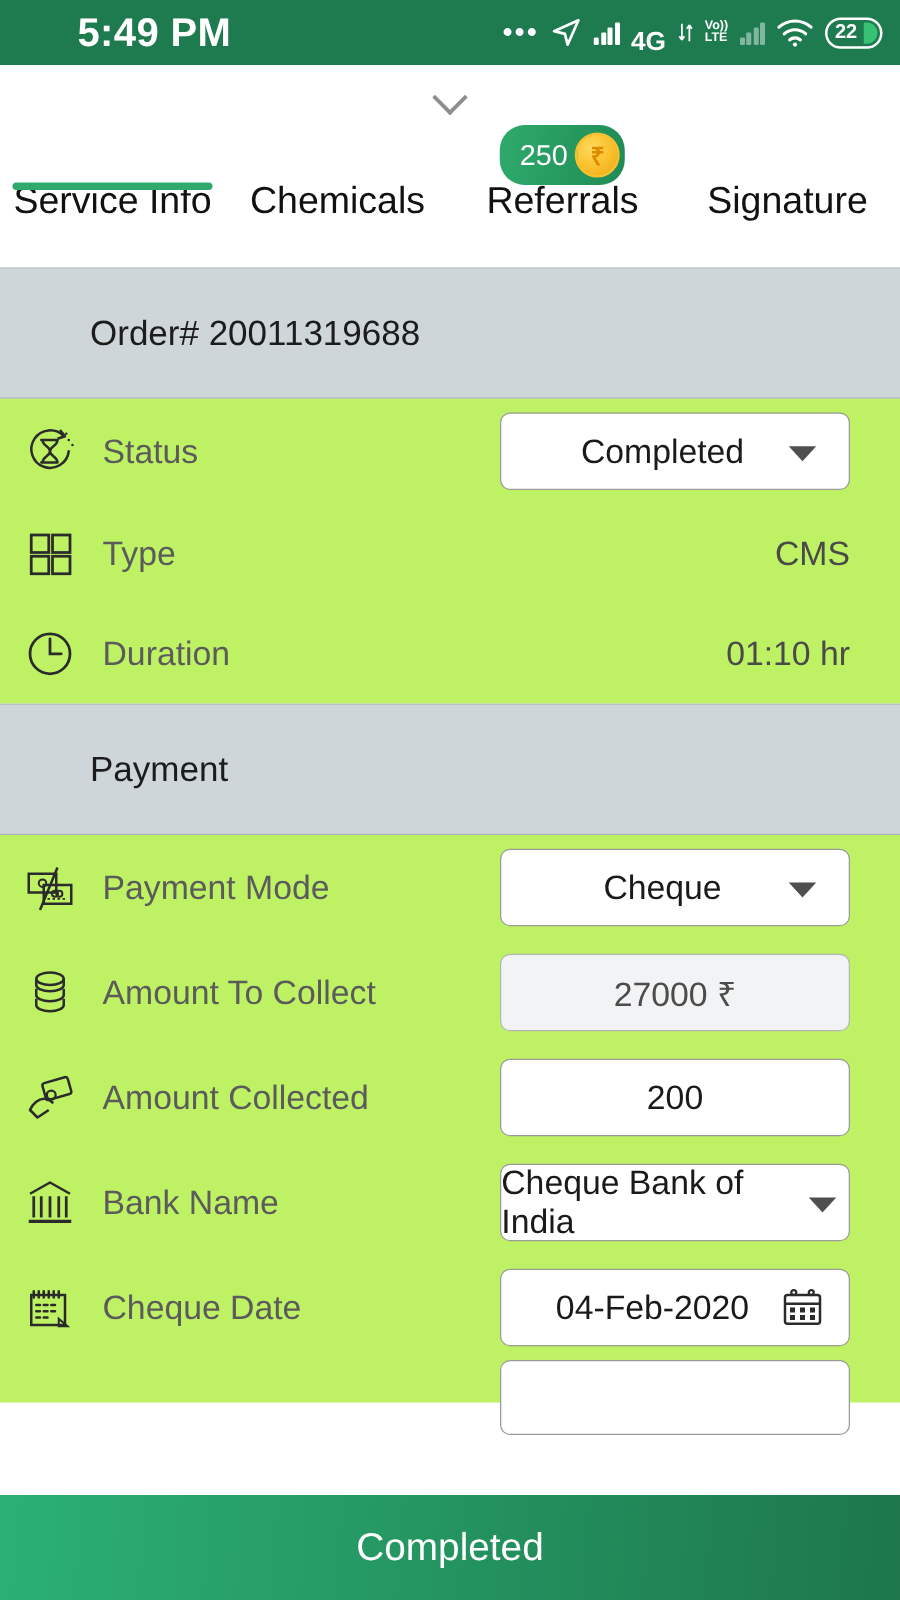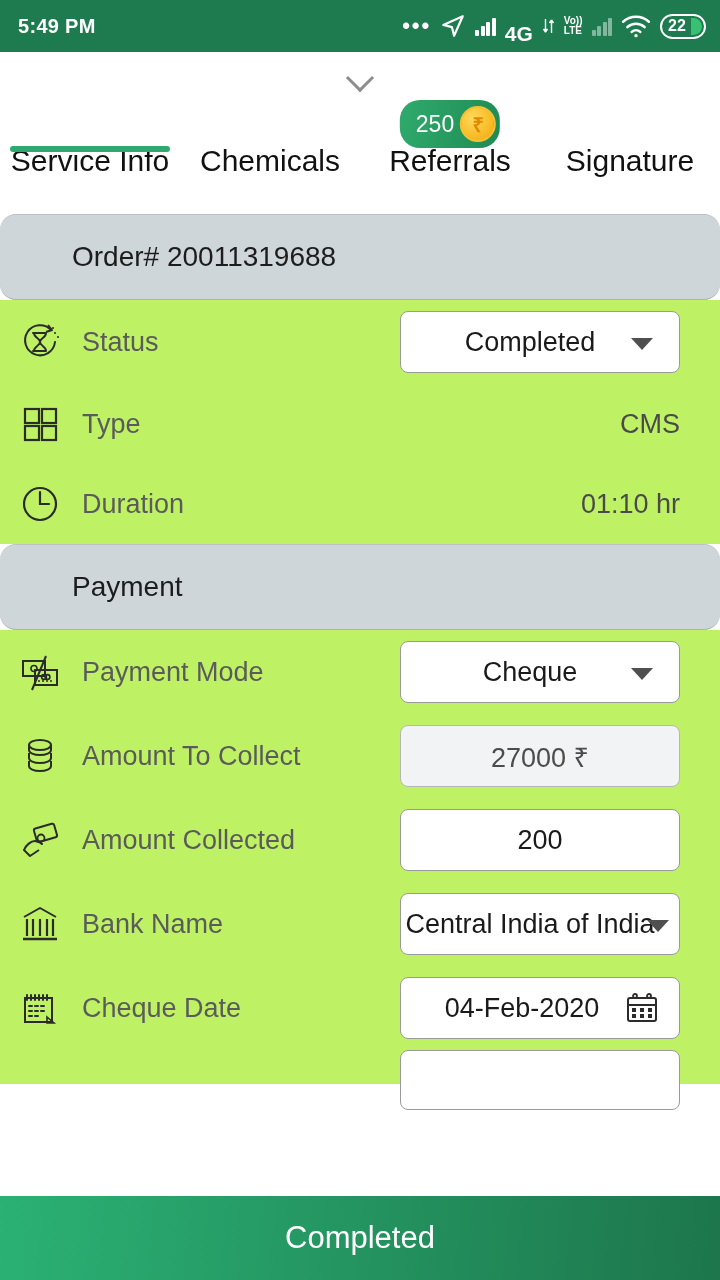--- a/index.html
+++ b/index.html
@@ -10,21 +10,21 @@
     overflow: hidden;
   }
   #screen { position: relative; width: 720px; height: 1280px; background:#fff; overflow:hidden; }
 
   
   .statusbar {
     height: 52px; background: #1e7a4f; color: #ffffff;
     display: flex; align-items: center; justify-content: space-between;
     padding: 0 14px 0 18px;
   }
-  .status-time { font-size: 20px; font-weight: bold; letter-spacing: .3px; }
+  .status-time { font-size: 32px; font-weight: bold; letter-spacing: .3px; margin-left: 44px; }
   .status-icons { display: flex; align-items: center; gap: 9px; }
   .si { display: flex; align-items: flex-end; }
   .dots { letter-spacing: 2px; font-size: 22px; line-height: 14px; font-weight: bold; }
   .bars { display: flex; align-items: flex-end; gap: 1.5px; height: 20px; }
   .bars i { display: block; width: 4px; background: #fff; border-radius: 1px; }
   .bars i:nth-child(1){height:6px}
   .bars i:nth-child(2){height:10px}
   .bars i:nth-child(3){height:14px}
   .bars i:nth-child(4){height:18px}
   .bars.dim i { background: rgba(255,255,255,.45); }
@@ -81,23 +81,23 @@
   .coin {
     width: 36px; height: 36px; border-radius: 50%;
     background: radial-gradient(circle at 35% 32%, #ffd95e 0%, #f9bf2a 55%, #eda517 100%);
     border: 2px solid #f5c132;
     display:flex; align-items:center; justify-content:center;
     color:#e08a00; font-size: 20px; font-weight: bold;
   }
 
   
   .section-head {
-    background: #ced6da; height: 86px;
+    background: #ced6da; height: 105px;
     display: flex; align-items: center; padding-left: 72px;
-    border-top: 1px solid #b9c2c6; border-bottom: 1px solid #aab3b7; border-radius: 16px;
+    border-top: 1px solid #b9c2c6; border-bottom: 1px solid #aab3b7;
   }
   .section-head .stitle { font-size: 28px; color: #1c1c1c; }
 
   
   .rows { background:#bef264; }
   .row {
     display: flex; align-items: center;
     height: 80px; padding: 0 40px 0 18px;
   }
   .row.tall { height: 84px; }
@@ -347,21 +347,21 @@
         <span class="ico">
           <svg viewBox="0 0 44 44" width="44" height="44">
             <path d="M6 15 22 6l16 9" fill="none" stroke="#2b2b2b" stroke-width="2" stroke-linejoin="round"></path>
             <path d="M9 17v17M15 17v17M22 17v17M29 17v17M35 17v17" stroke="#2b2b2b" stroke-width="2.2"></path>
             <path d="M5 37h34" stroke="#2b2b2b" stroke-width="2.6"></path>
           </svg>
         </span>
         <span class="row-label">Bank Name</span>
       </div>
       <div class="control withcaret tallc">
-        <span class="ctext">Central India of India</span>
+        <span class="ctext">Cheque Bank of India</span>
         <span class="caret tight"></span>
       </div>
     </div>
 
     <div class="row tall">
       <div class="row-left">
         <span class="ico">
           <svg viewBox="0 0 44 44" width="44" height="44">
             <rect x="7" y="12" width="27" height="24" fill="none" stroke="#2b2b2b" stroke-width="2"></rect>
             <path d="M9 9v5M13 9v5M17 9v5M21 9v5M25 9v5M29 9v5" stroke="#2b2b2b" stroke-width="2" stroke-linecap="round"></path>

